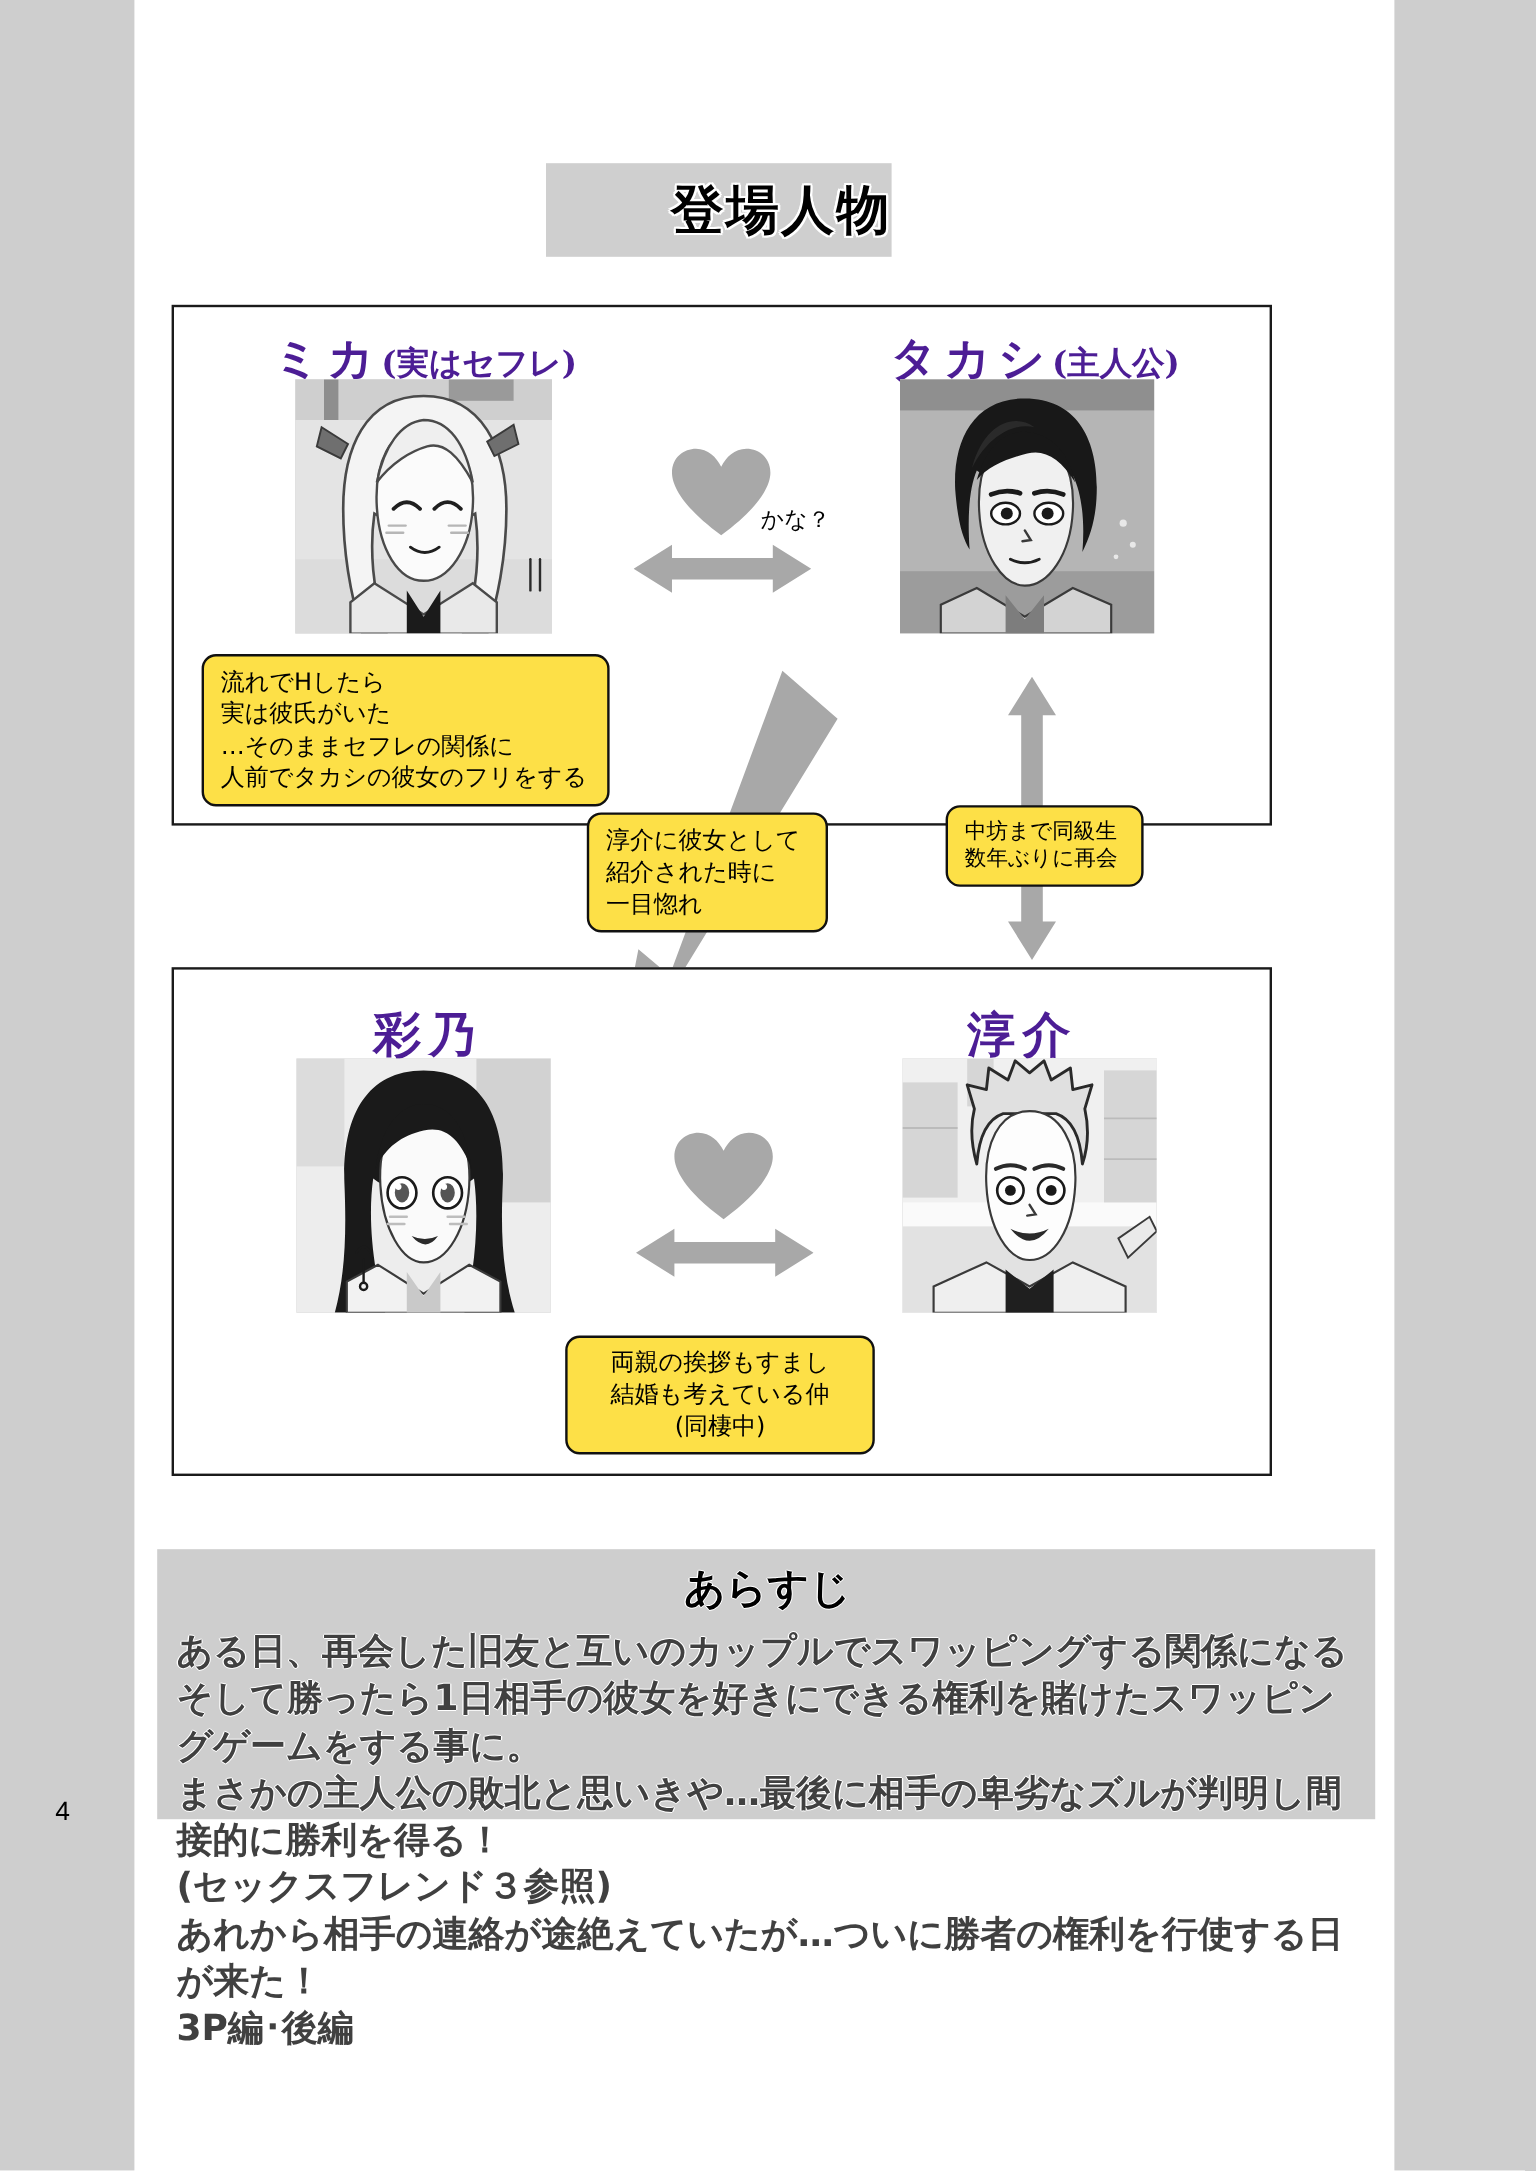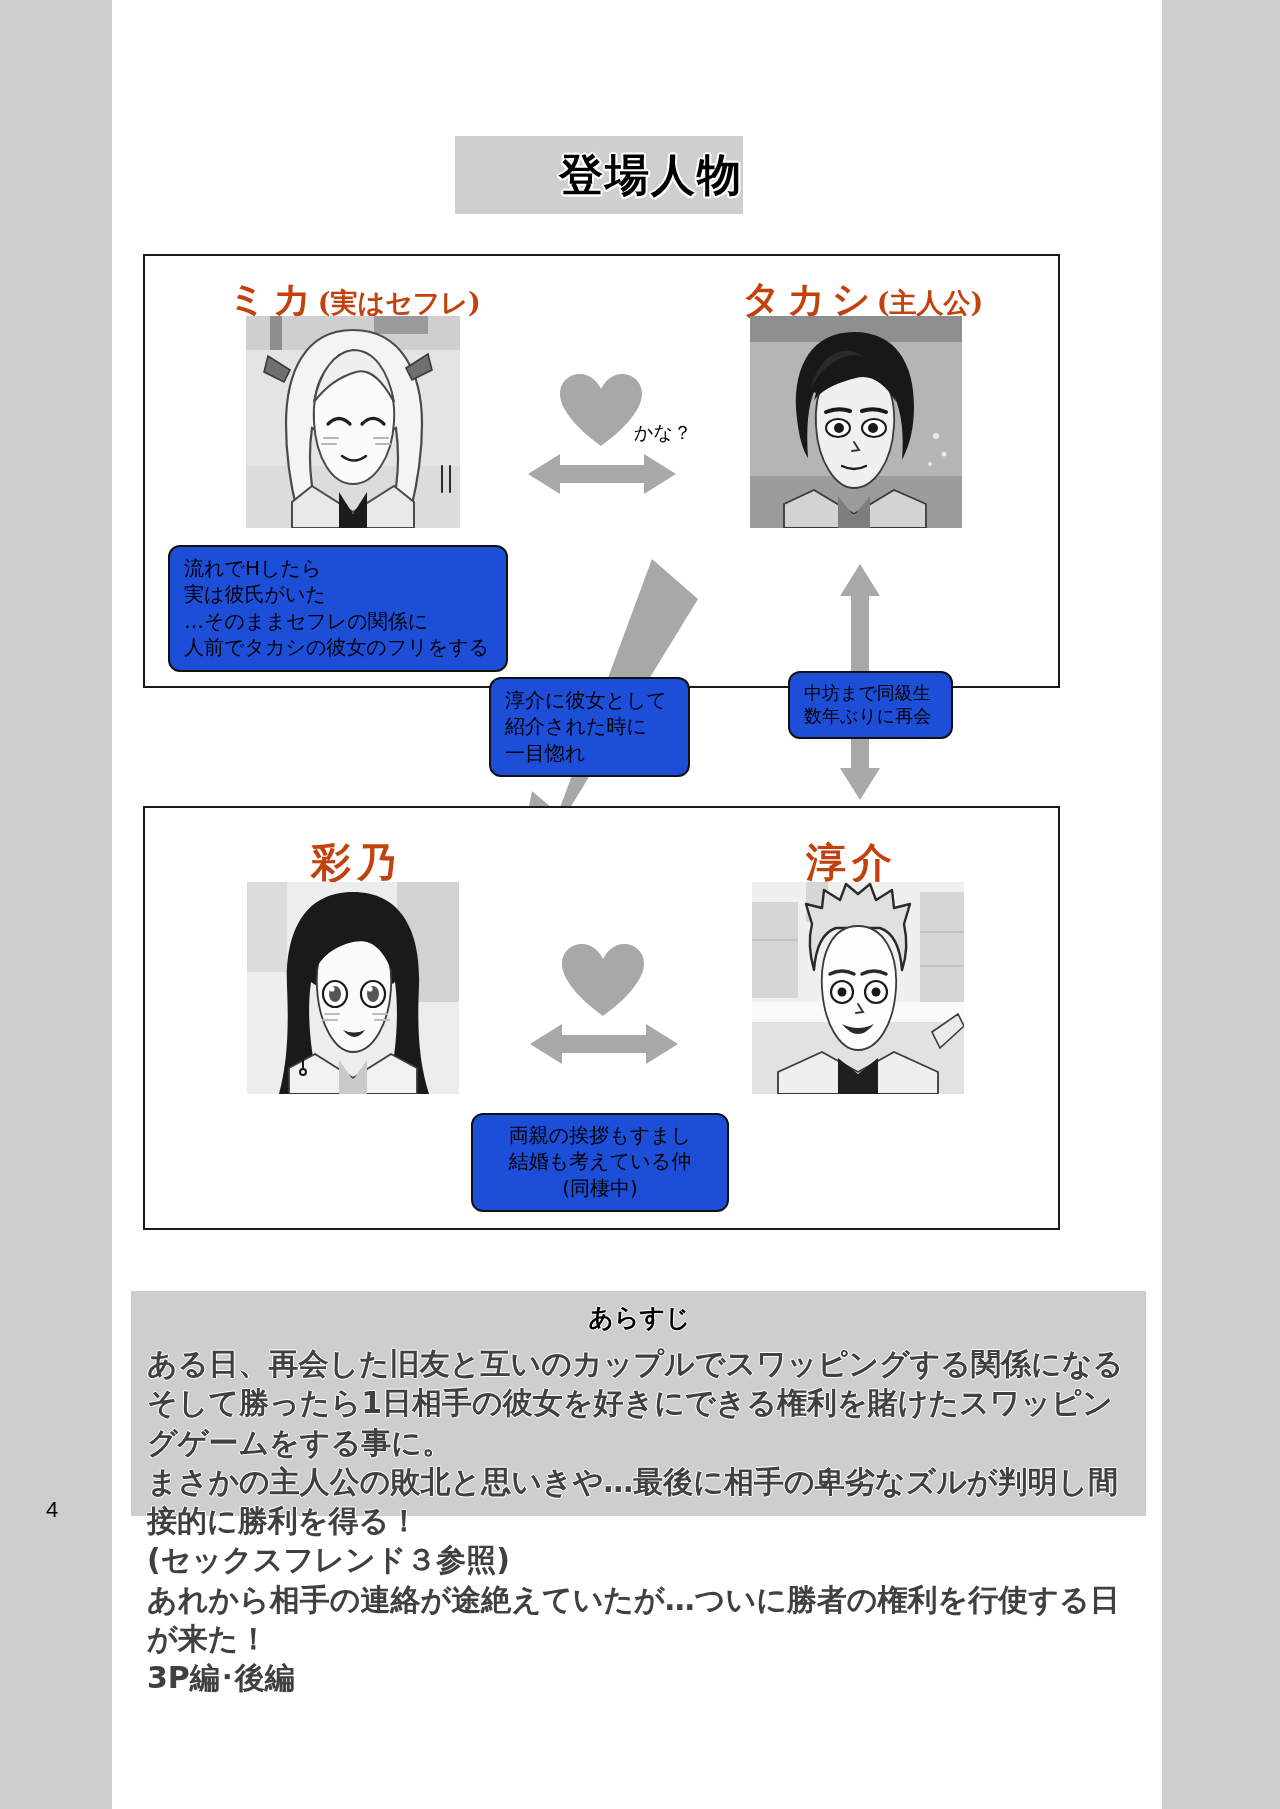--- a/index.html
+++ b/index.html
@@ -67,21 +67,21 @@
     background: #fff;
   }
   .panel-top    { left: 143px; top: 254px;  width: 917px; height: 434px; }
   .panel-bottom { left: 143px; top: 806px;  width: 917px; height: 424px; }
 
   
   .char-name {
     position: absolute;
     font-family: "DejaVu Serif", "Liberation Serif", serif;
     font-weight: 700;
-    color: #c2410c;
+    color: #4c1d95;
     white-space: nowrap;
   }
   .char-name .kana { font-size: 38px; letter-spacing: 6px; }
   .char-name .paren { font-size: 27px; letter-spacing: 0px; }
 
   .name-mika    { left: 228px; top: 274px; }
   .name-takashi { left: 742px; top: 274px; }
   .name-ayano   { left: 311px; top: 835px; font-size: 40px; letter-spacing: 6px; }
   .name-junsuke { left: 806px; top: 835px; font-size: 40px; letter-spacing: 6px; }
 
@@ -137,21 +137,21 @@
     font-family: "DejaVu Serif", "Liberation Serif", serif;
     font-size: 19px;
     color: #000;
   }
 
   
   .bubble {
     position: absolute;
     border: 2px solid #111;
     border-radius: 12px;
-    background: #1d4ed8;
+    background: #fde047;
     font-family: "DejaVu Sans", "Liberation Sans", sans-serif;
     font-size: 20px;
     line-height: 1.32;
     color: #000;
     padding: 8px 12px 9px 14px;
     white-space: pre-line;
   }
   .bubble-mika    { left: 168px; top: 545px;  width: 340px; }
   .bubble-mid     { left: 489px; top: 677px;  width: 201px; }
   .bubble-right   { left: 788px; top: 671px;  width: 165px; font-size: 18px; line-height: 1.30; }
@@ -164,21 +164,21 @@
     top: 1291px;
     width: 1015px;
     height: 225px;
     background: #cecece;
     padding: 10px 14px 0 16px;
   }
   .summary-title {
     text-align: center;
     font-family: "DejaVu Sans", "Liberation Sans", sans-serif;
     font-weight: 700;
-    font-size: 25px;
+    font-size: 34px;
     color: #000;
     margin-bottom: 10px;
     text-shadow: 1px 0 0 #fff, -1px 0 0 #fff, 0 1px 0 #fff, 0 -1px 0 #fff;
   }
   .summary-body {
     font-family: "DejaVu Sans", "Liberation Sans", sans-serif;
     font-weight: 700;
     font-size: 30px;
     line-height: 1.31;
     color: #404040;

